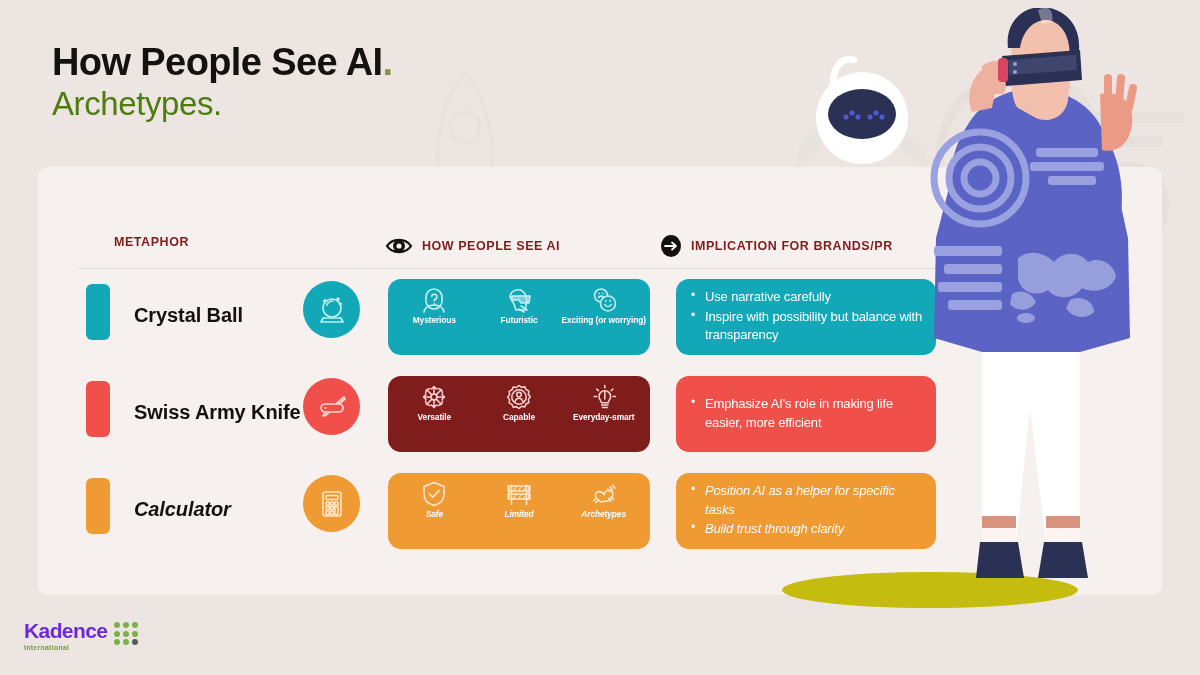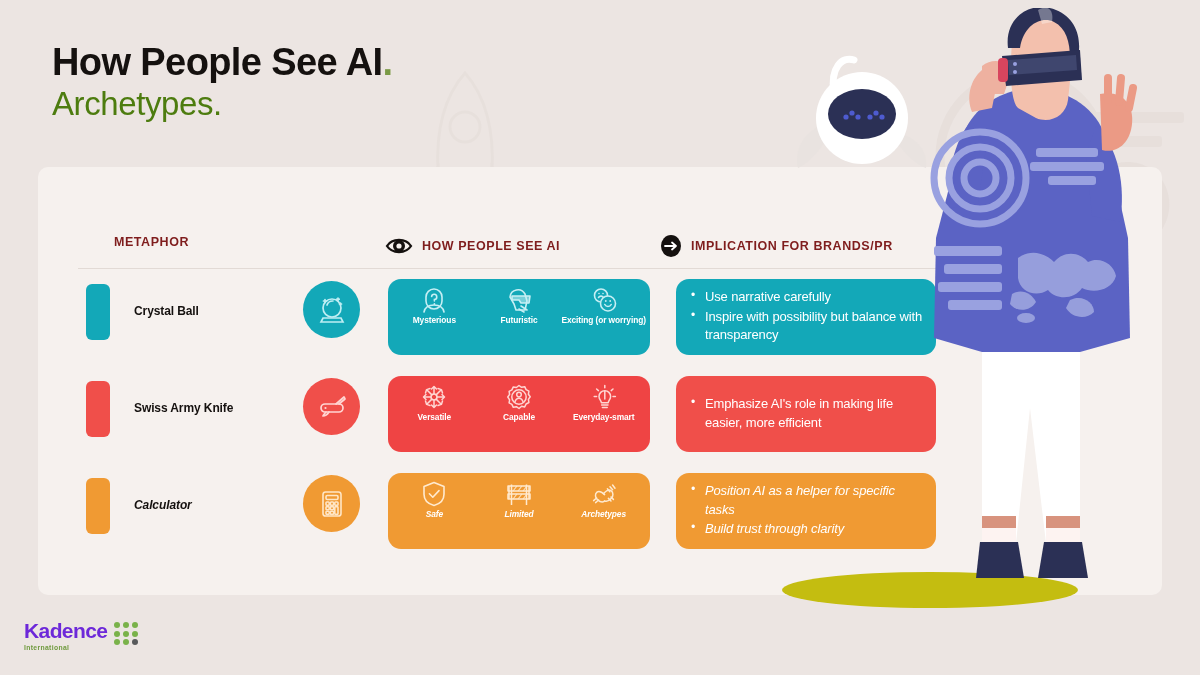--- a/index.html
+++ b/index.html
@@ -50,21 +50,21 @@
   #row-0 { top: 274px; }
   #row-1 { top: 371px; }
   #row-2 { top: 468px; font-style: italic; }
 
   .accent-bar {
     position: absolute; left: 86px; top: 10px;
     width: 24px; height: 56px; border-radius: 6px;
   }
   .metaphor-name {
     position: absolute; left: 134px; top: 30px;
-    font-size: 12px; font-weight: 700; color: #15110f; letter-spacing: -0.1px;
+    font-size: 20px; font-weight: 700; color: #15110f; letter-spacing: -0.1px;
   }
   .metaphor-circle {
     position: absolute; left: 303px; top: 7px;
     width: 57px; height: 57px; border-radius: 50%;
     display: flex; align-items: center; justify-content: center;
   }
   .metaphor-circle svg { width: 32px; height: 32px; }
 
   
   .perc-card {
@@ -332,21 +332,21 @@
     <svg viewBox="0 0 32 32">
       <g fill="none" stroke="#ffd6d3" stroke-width="1.7" stroke-linecap="round" stroke-linejoin="round">
         <path d="M5 17 a4 4 0 0 1 4 -4 h14 a4 4 0 0 1 0 8 H9 a4 4 0 0 1 -4 -4 Z"></path>
         <circle cx="9.5" cy="17" r="1.1" fill="#ffd6d3" stroke="none"></circle>
         <path d="M20 13 L28 6 l1 2 l-6 5"></path>
         <path d="M13 21 c-2 3 -4 4 -6 4 c1 -2 2 -3 3 -4"></path>
       </g>
     </svg>
   </div>
 
-  <div class="perc-card" style="background:#ef4444">
+  <div class="perc-card" style="background:#7f1d1d">
     <div class="perc-item">
       <svg viewBox="0 0 28 28">
         <g fill="none" stroke="#ffd6d3" stroke-width="1.5" stroke-linecap="round" stroke-linejoin="round">
           <circle cx="14" cy="14" r="3"></circle>
           <g>
             <path d="M14 11 V4 M11.5 6 L14 3.5 L16.5 6"></path>
             <path d="M14 17 V24 M11.5 22 L14 24.5 L16.5 22"></path>
             <path d="M11 14 H4 M6 11.5 L3.5 14 L6 16.5"></path>
             <path d="M17 14 H24 M22 11.5 L24.5 14 L22 16.5"></path>
             <path d="M11.9 11.9 L7 7 M5.5 10 L6.6 6.6 L10 5.5"></path>

